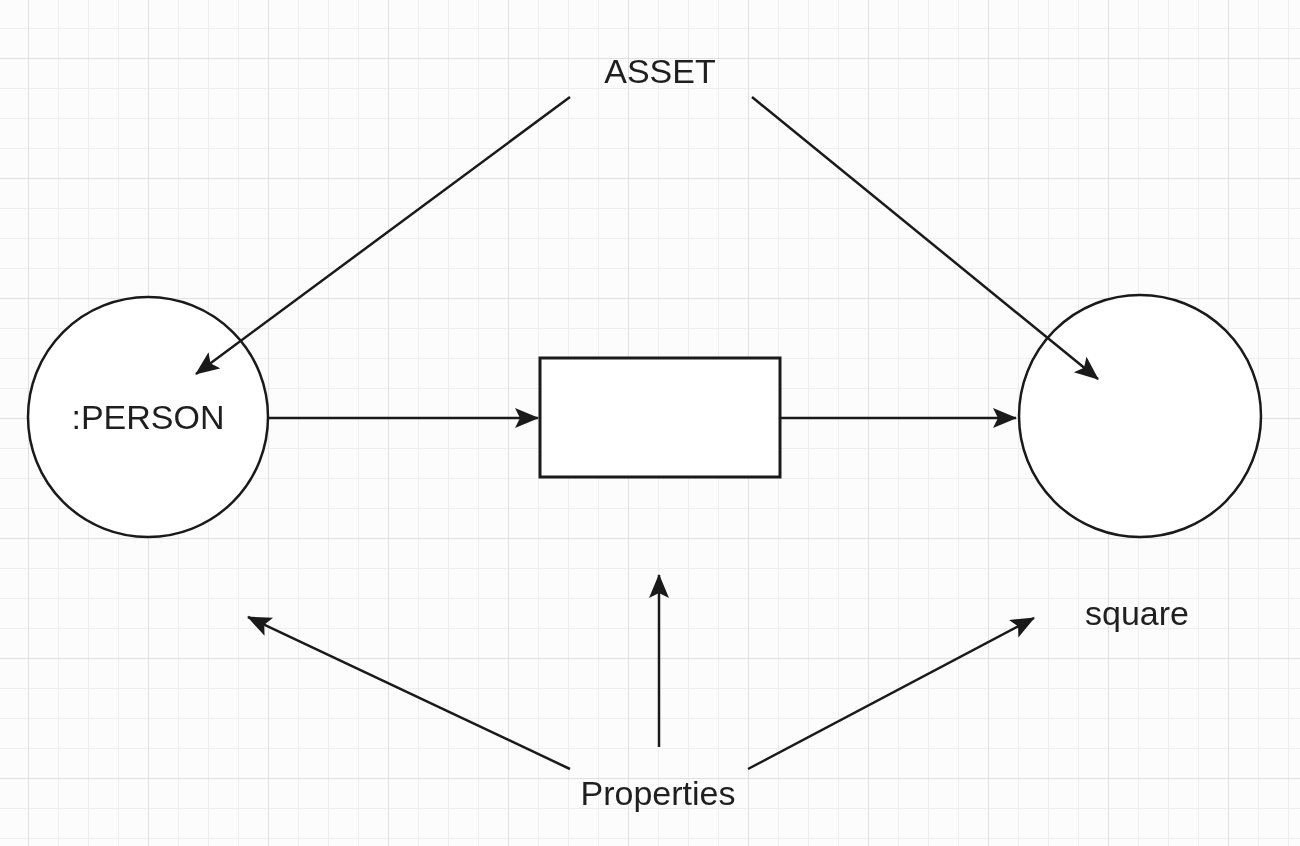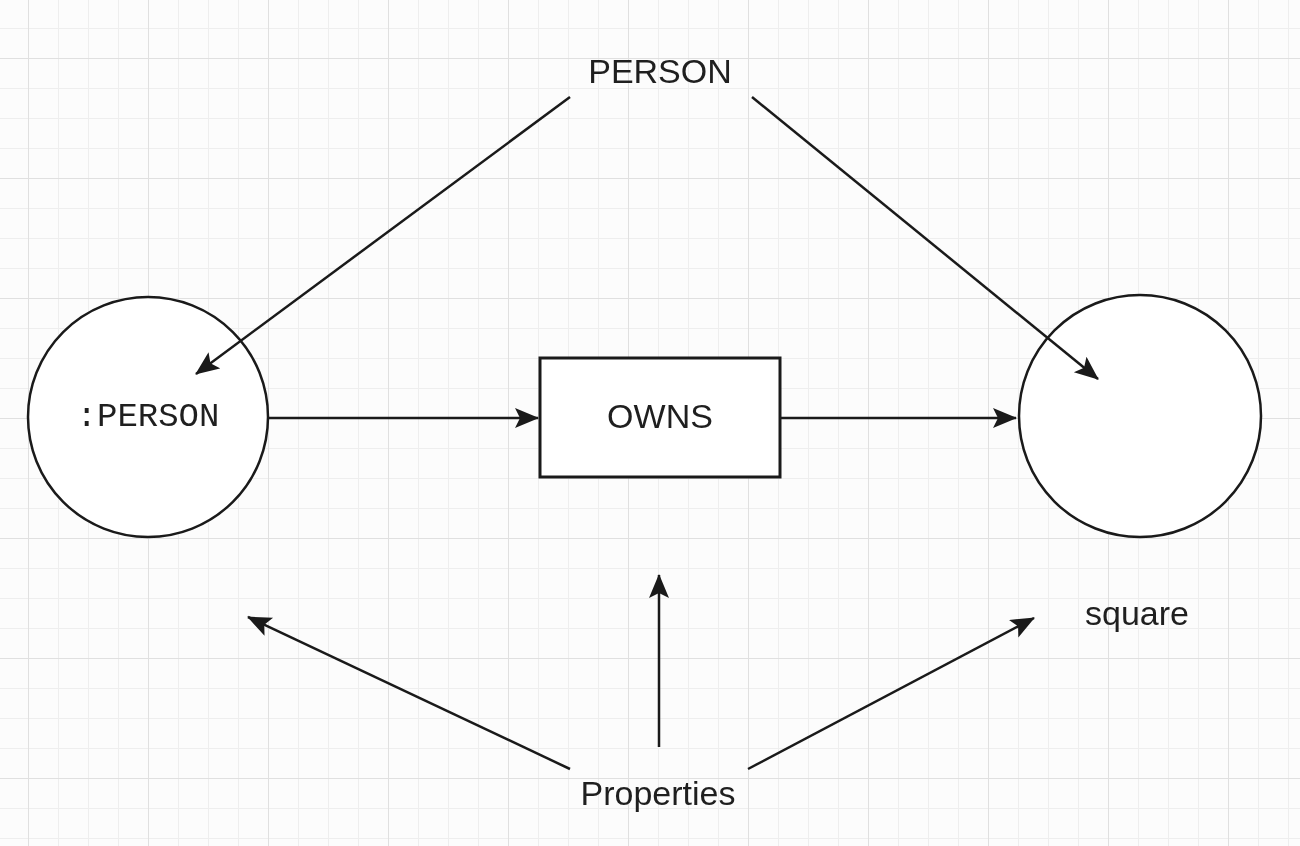--- a/index.html
+++ b/index.html
@@ -31,21 +31,21 @@
     position: absolute;
     transform: translate(-50%, -50%);
     color: #1f1f1f;
     font-size: 34px;
     line-height: 42px;
     white-space: nowrap;
     text-align: center;
   }
   
   .pos-labels-title     { left: 660px;  top: 71px;  }
-  .pos-person-label     { left: 148px;  top: 417px; font-family: Liberation Mono, monospace; }
+  .pos-person-label     { left: 148px;  top: 417px; }
   .pos-owns-label       { left: 660px;  top: 416px; }
   .pos-asset-label      { left: 1140px; top: 416px; }
   .pos-owns-props       { left: 660px;  top: 525px; }
   .pos-person-props     { left: 150px;  top: 615px; }
   .pos-asset-props      { left: 1137px; top: 613px; text-align: center; }
   .pos-properties-title { left: 658px;  top: 793px; }
 </style>
 </head>
 <body>
 
@@ -66,25 +66,24 @@
     <line x1="780" y1="418" x2="1016" y2="418" stroke="#1a1a1a" stroke-width="2.5" marker-end="url(#arrowhead)"></line>
 
     <line x1="570" y1="97" x2="196" y2="374" stroke="#1a1a1a" stroke-width="2.5" marker-end="url(#arrowhead)"></line>
     <line x1="752" y1="97" x2="1098" y2="379" stroke="#1a1a1a" stroke-width="2.5" marker-end="url(#arrowhead)"></line>
 
     <line x1="570" y1="769" x2="248" y2="617" stroke="#1a1a1a" stroke-width="2.5" marker-end="url(#arrowhead)"></line>
     <line x1="659" y1="747" x2="659" y2="575" stroke="#1a1a1a" stroke-width="2.5" marker-end="url(#arrowhead)"></line>
     <line x1="748" y1="769" x2="1034" y2="618" stroke="#1a1a1a" stroke-width="2.5" marker-end="url(#arrowhead)"></line>
   </svg>
 
-  <div class="label pos-labels-title">PERSON</div>
+  <div class="label pos-labels-title">ASSET</div>
 
   <div class="label pos-person-label">:PERSON</div>
 
-  <div class="label pos-owns-label">OWNS</div>
 
 
 
 
   <div class="label pos-asset-props">
     <div>square</div>
   </div>
 
   <div class="label pos-properties-title">Properties</div>
 

